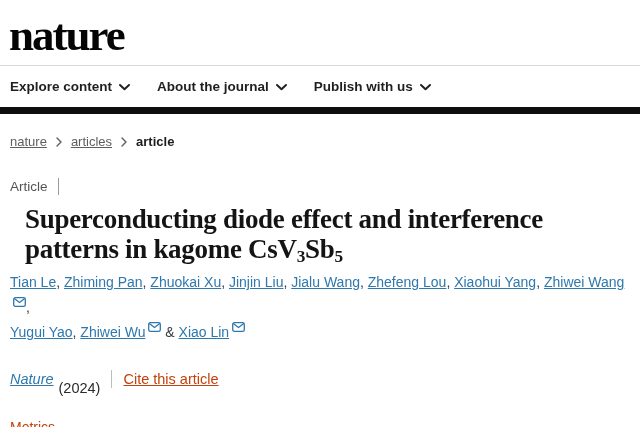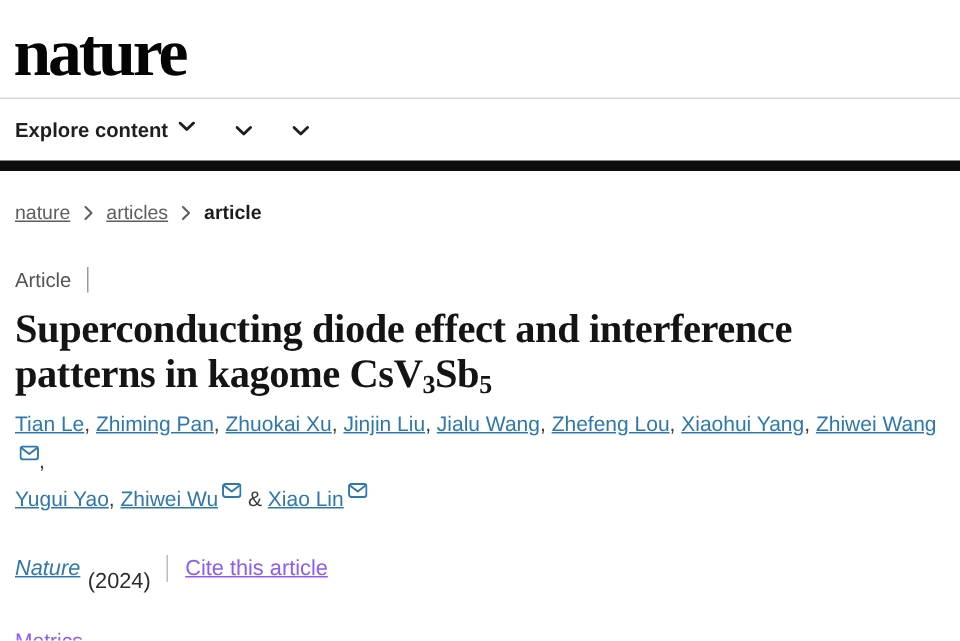--- a/index.html
+++ b/index.html
@@ -20,21 +20,21 @@
 
   .nav {
     display: flex;
     align-items: center;
     gap: 27px;
     padding: 13px 0 13px 10px;
     font-size: 13.5px;
     font-weight: 700;
     color: #1f1f1f;
   }
-  .nav-item { display: inline-flex; gap: 7px; cursor: pointer; white-space: nowrap; }
+  .nav-item { display: inline-flex; align-items: center; gap: 7px; cursor: pointer; white-space: nowrap; }
   .chevron-down { display: inline-block; margin-top: 2px; }
 
   .black-bar { height: 7px; background: #0d0d0d; }
 
   
   .main { padding: 0 10px; }
 
   .breadcrumb {
     margin-top: 20px;
     font-size: 13px;
@@ -58,20 +58,21 @@
 
   .title {
     margin-top: 9px;
     font-family: "Liberation Serif", serif;
     font-weight: 700;
     font-size: 27px;
     line-height: 30px;
     letter-spacing: -0.3px;
     color: #141414;
     max-width: 600px;
+    margin-left: 15px;
   }
   .title sub { font-size: 64%; line-height: 0; vertical-align: -4px; }
 
   .authors {
     margin-top: 6px;
     font-size: 14px;
     line-height: 25px;
     color: #3a3a3a;
     max-width: 620px;
   }
@@ -81,43 +82,45 @@
   .cite-row {
     margin-top: 17px;
     font-size: 14.5px;
     color: #222222;
     display: flex;
     align-items: center;
   }
   .journal-link { color: #2e78ad; font-style: italic; text-decoration: underline; cursor: pointer; }
   .year-label { margin-left: 5px; color: #2b2b2b; margin-top: 18px; }
   .cite-divider { width: 1px; height: 18px; background: #bdbdbd; margin: 0 11px; }
-  .blue-link { color: #8b5cf6; text-decoration: underline; cursor: pointer; }
+  .blue-link { color: #c2410c; text-decoration: underline; cursor: pointer; }
 
   .metrics-row { margin-top: 23px; font-size: 14px; }
 </style>
 </head>
 <body>
 
 <div>
   <div class="logo">nature</div>
   <hr class="top-divider">
   <nav class="nav">
       <div class="nav-item">
         <span>Explore content</span>
         <svg width="11" height="7" viewBox="0 0 11 7" class="chevron-down">
           <polyline points="1,1 5.5,5.3 10,1" fill="none" stroke="#1f1f1f" stroke-width="1.9" stroke-linecap="round" stroke-linejoin="round"></polyline>
         </svg>
       </div>
       <div class="nav-item">
+        <span>About the journal</span>
         <svg width="11" height="7" viewBox="0 0 11 7" class="chevron-down">
           <polyline points="1,1 5.5,5.3 10,1" fill="none" stroke="#1f1f1f" stroke-width="1.9" stroke-linecap="round" stroke-linejoin="round"></polyline>
         </svg>
       </div>
       <div class="nav-item">
+        <span>Publish with us</span>
         <svg width="11" height="7" viewBox="0 0 11 7" class="chevron-down">
           <polyline points="1,1 5.5,5.3 10,1" fill="none" stroke="#1f1f1f" stroke-width="1.9" stroke-linecap="round" stroke-linejoin="round"></polyline>
         </svg>
       </div>
     </nav>
   <div class="black-bar"></div>
 </div>
 
 <div class="main">
 

